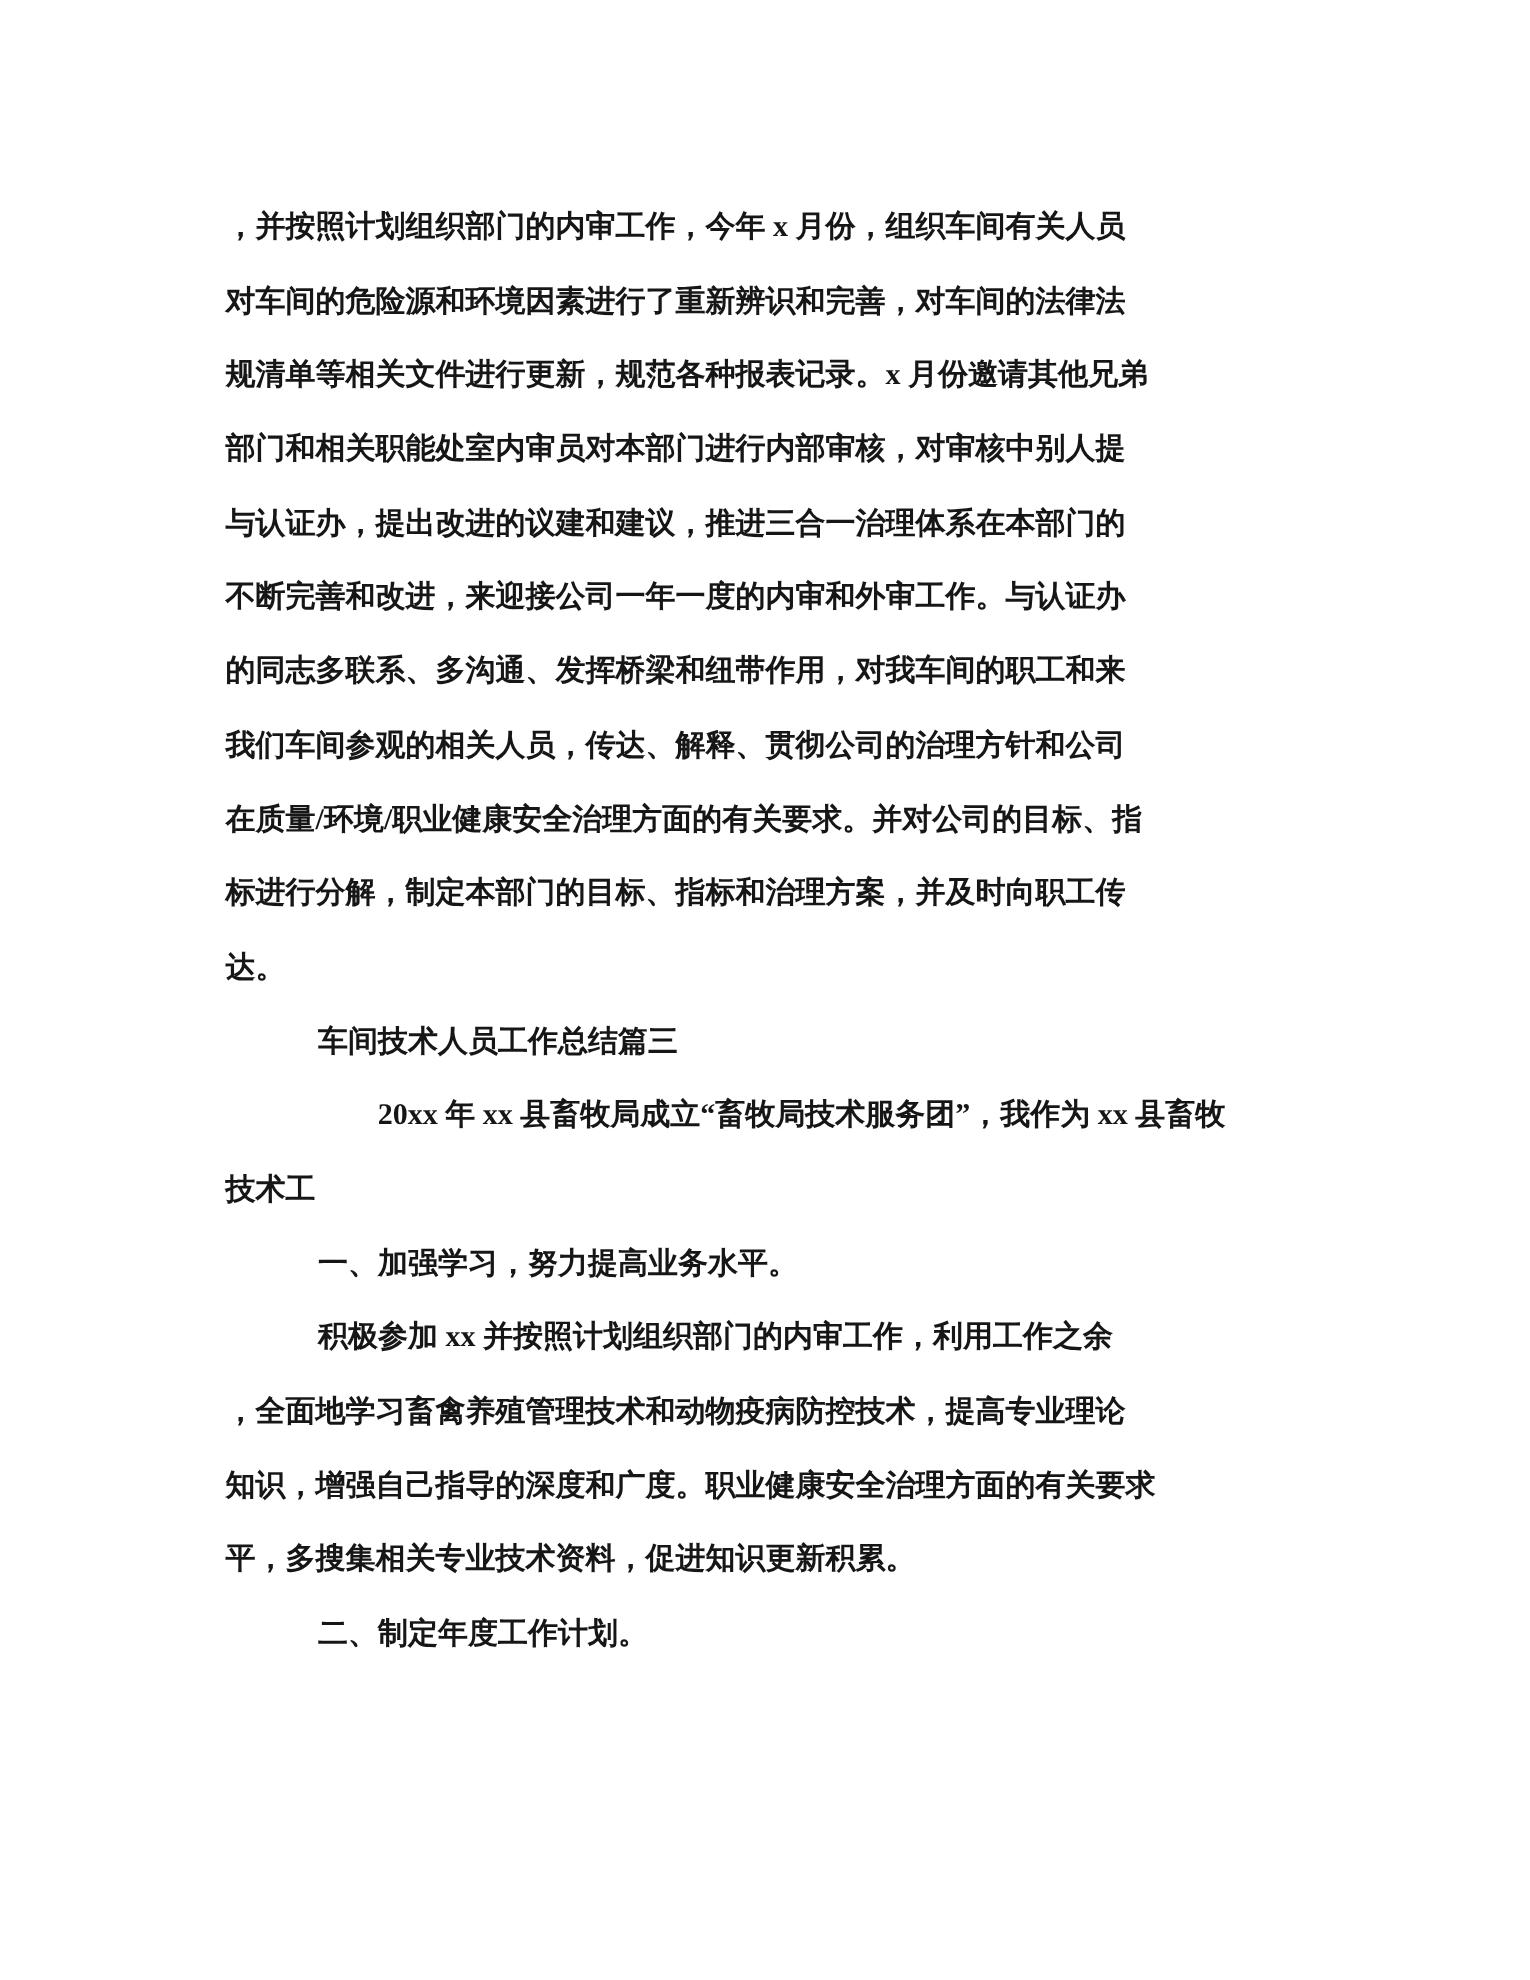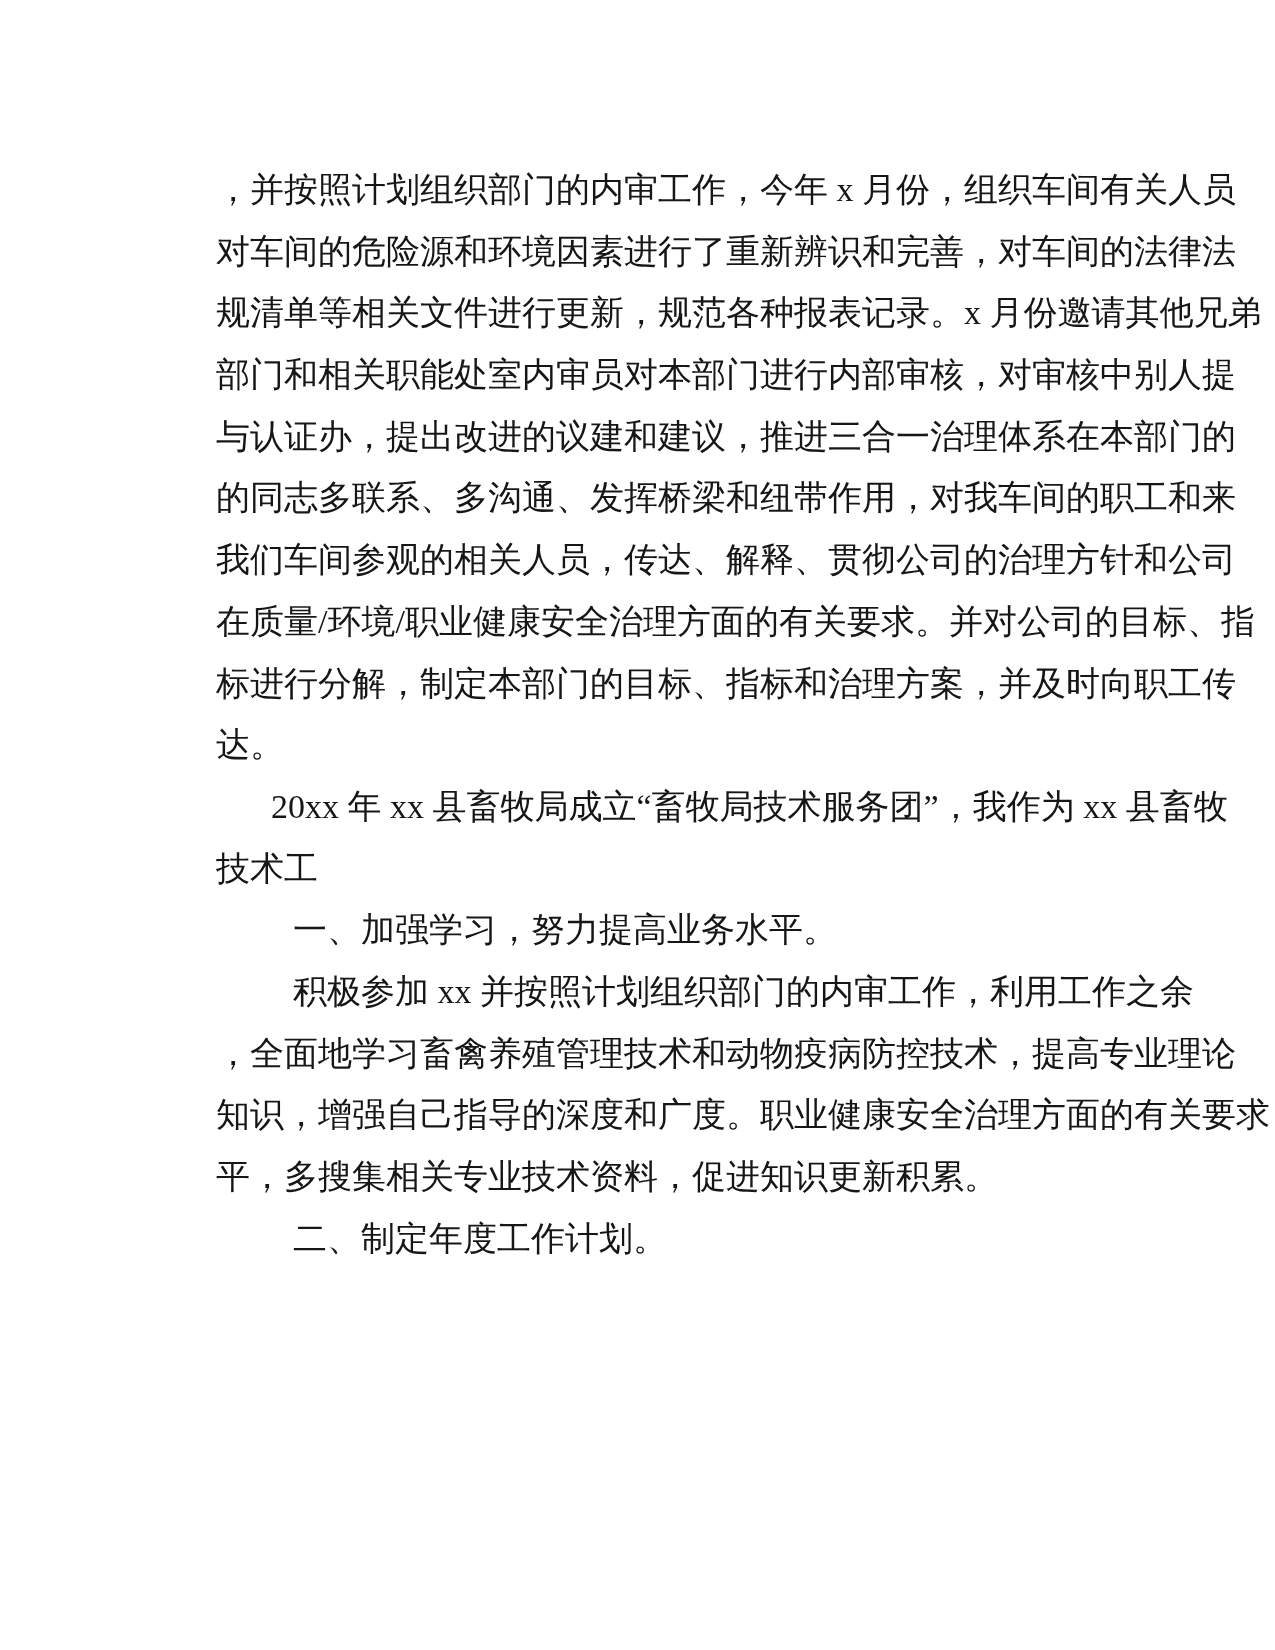--- a/index.html
+++ b/index.html
@@ -15,50 +15,51 @@
   }
   .page {
     position: absolute;
     left: 188px;
     top: 159px;
     width: 905px;
   }
   .line {
     height: 61.7px;
     line-height: 61.7px;
-    font-size: 34px;
+    font-size: 25px;
     font-family: "Liberation Serif", "DejaVu Serif", serif;
-    font-weight: 400;
+    font-weight: 700;
     color: #161616;
     white-space: nowrap;
     letter-spacing: 0;
-    margin-left: 28px;
   }
   .indent {
     text-indent: 77px;
   }
   .indent-sm {
     text-indent: 55px;
     text-align: center;
   }
 </style>
 </head>
 <body>
 
 <div class="page">
   <div class="line">，并按照计划组织部门的内审工作，今年 x 月份，组织车间有关人员</div>
   <div class="line">对车间的危险源和环境因素进行了重新辨识和完善，对车间的法律法</div>
   <div class="line">规清单等相关文件进行更新，规范各种报表记录。x 月份邀请其他兄弟</div>
   <div class="line">部门和相关职能处室内审员对本部门进行内部审核，对审核中别人提</div>
   <div class="line">与认证办，提出改进的议建和建议，推进三合一治理体系在本部门的</div>
+  <div class="line">不断完善和改进，来迎接公司一年一度的内审和外审工作。与认证办</div>
   <div class="line">的同志多联系、多沟通、发挥桥梁和纽带作用，对我车间的职工和来</div>
   <div class="line">我们车间参观的相关人员，传达、解释、贯彻公司的治理方针和公司</div>
   <div class="line">在质量/环境/职业健康安全治理方面的有关要求。并对公司的目标、指</div>
   <div class="line">标进行分解，制定本部门的目标、指标和治理方案，并及时向职工传</div>
   <div class="line">达。</div>
+  <div class="line indent">车间技术人员工作总结篇三</div>
   <div class="line indent-sm">20xx 年 xx 县畜牧局成立“畜牧局技术服务团”，我作为 xx 县畜牧</div>
   <div class="line">技术工</div>
   <div class="line indent">一、加强学习，努力提高业务水平。</div>
   <div class="line indent">积极参加 xx 并按照计划组织部门的内审工作，利用工作之余</div>
   <div class="line">，全面地学习畜禽养殖管理技术和动物疫病防控技术，提高专业理论</div>
   <div class="line">知识，增强自己指导的深度和广度。职业健康安全治理方面的有关要求</div>
   <div class="line">平，多搜集相关专业技术资料，促进知识更新积累。</div>
   <div class="line indent">二、制定年度工作计划。</div>
 </div>
 

